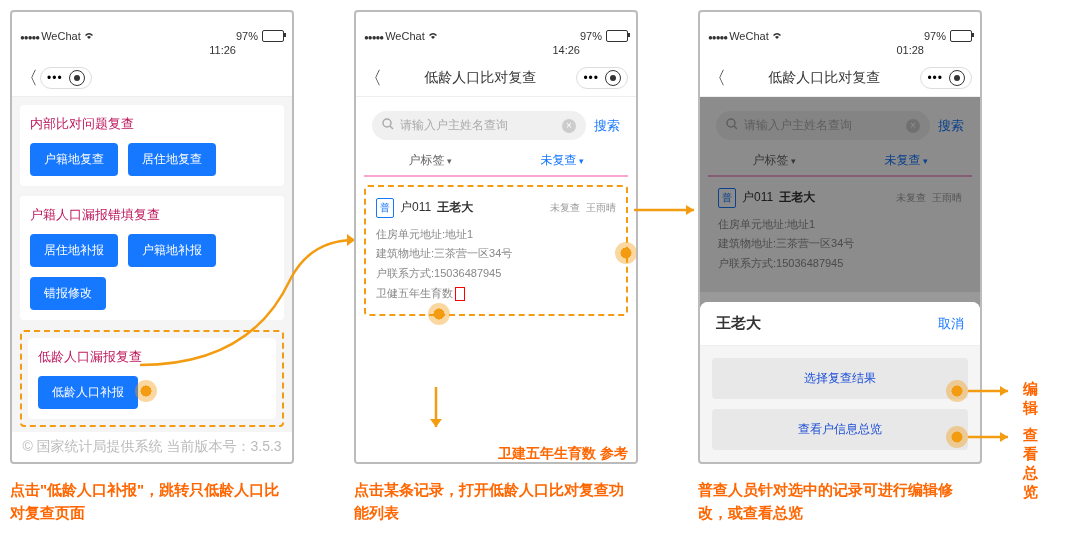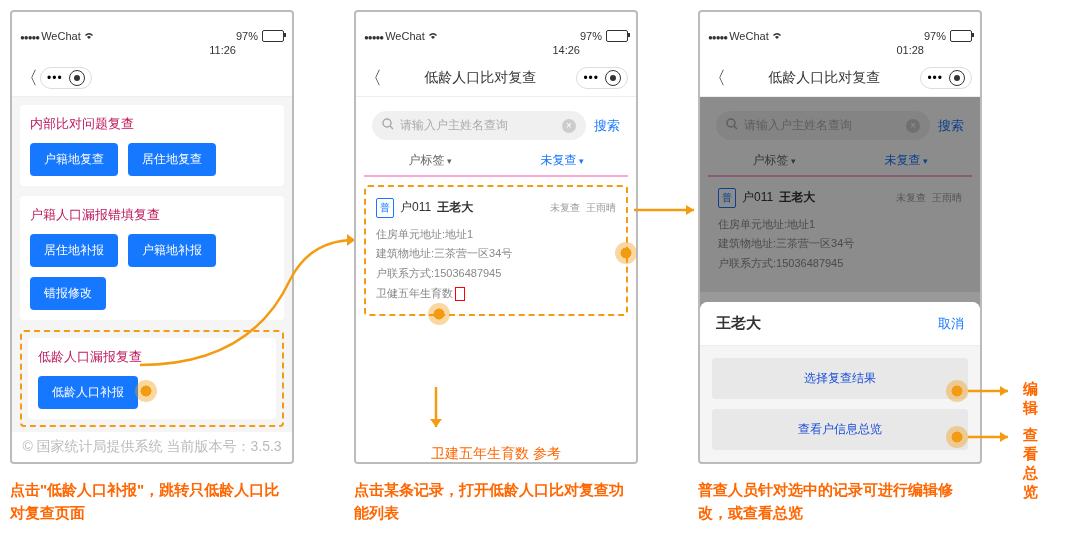--- a/index.html
+++ b/index.html
@@ -235,22 +235,23 @@
 .red-box {
   display: inline-block;
   border: 1px solid red;
   width: 8px; height: 12px;
   vertical-align: middle;
   margin-left: 2px;
 }
 .annotation-text {
   color: #ff6600;
   font-size: 14px;
-  text-align: center;
+  text-align: right;
   margin-top: 8px;
+  font-weight: bold;
 }
 .overlay-dim {
   position: absolute;
   top: 0; left: 0; right: 0; bottom: 0;
   background: rgba(0,0,0,0.4);
 }
 .action-sheet {
   position: absolute;
   bottom: 0; left: 0; right: 0;
   background: #f5f5f5;

